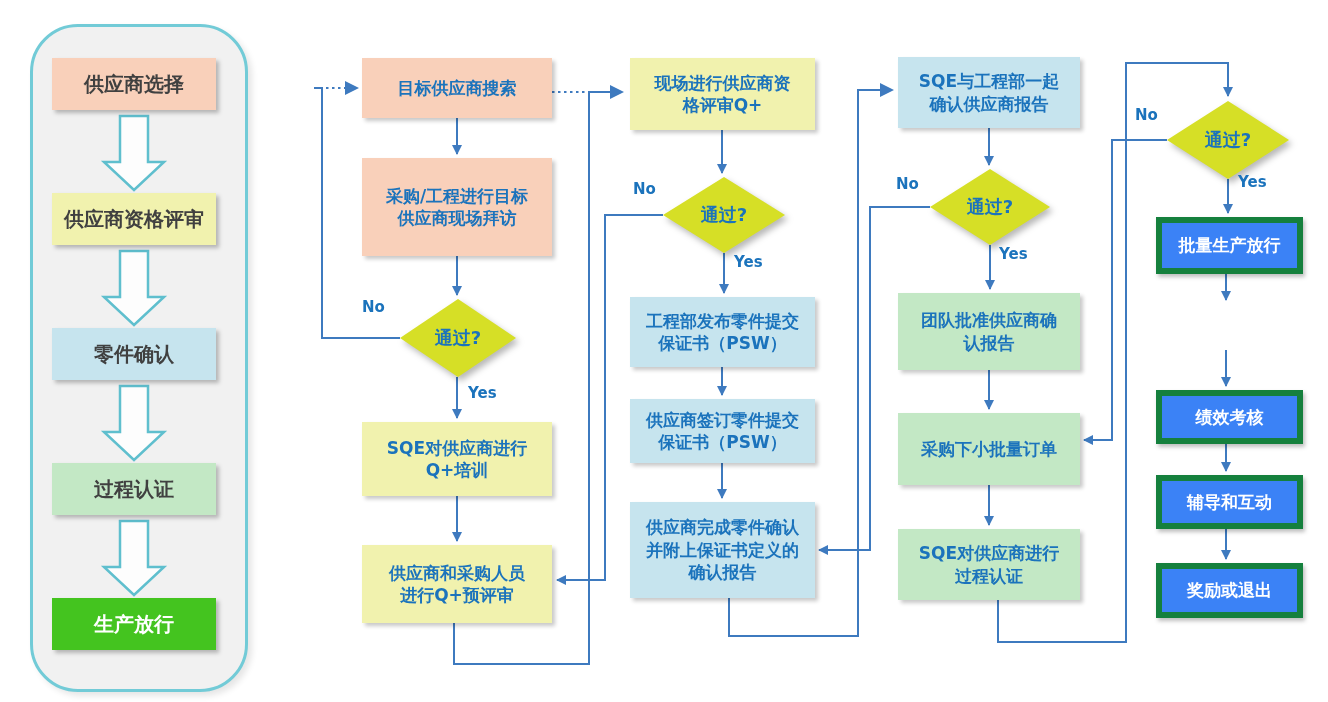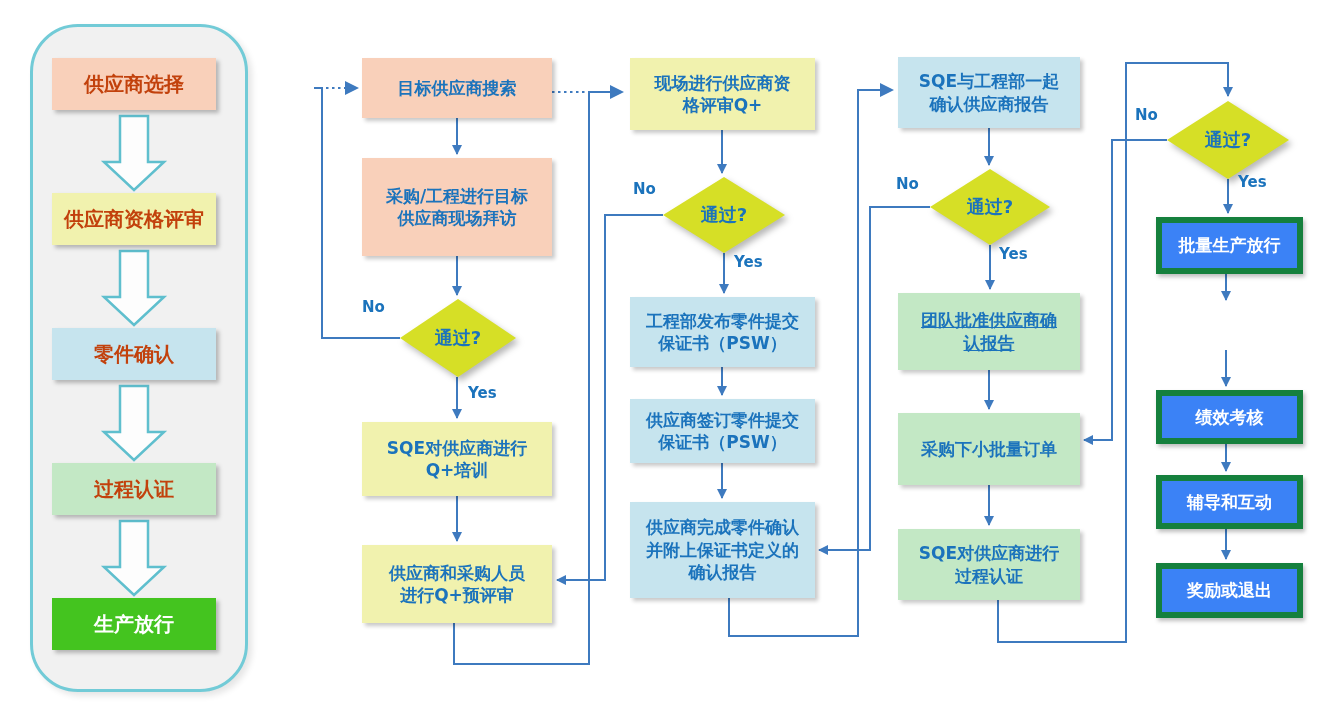--- a/index.html
+++ b/index.html
@@ -9,21 +9,21 @@
   }
   
   .panel{
     position:absolute;left:30px;top:24px;width:212px;height:662px;
     background:#F1F1F1;border:3px solid #72CBD7;border-radius:48px;
     box-shadow:4px 4px 6px rgba(0,0,0,.10);
   }
   .sbox{
     position:absolute;left:52px;width:164px;height:52px;
     display:flex;align-items:center;justify-content:center;
-    font-weight:bold;font-size:20px;color:#c2410c;text-align:center;
+    font-weight:bold;font-size:20px;color:#404040;text-align:center;
     box-shadow:3px 3px 4px rgba(0,0,0,.25);
   }
   
   .box{
     position:absolute;display:flex;align-items:center;justify-content:center;
     text-align:center;font-weight:bold;font-size:17px;line-height:1.32;
     color:#1B73BC;white-space:pre-line;
     box-shadow:3px 3px 4px rgba(0,0,0,.22);
   }
   .pink  {background:#F9D0BA;}
@@ -82,21 +82,21 @@
 保证书（PSW）</div>
   <div class="box lblue z" style="left:630px;top:502px;width:185px;height:96px;">供应商完成零件确认
 并附上保证书定义的
 确认报告</div>
 
   <div class="box lblue z" style="left:898px;top:57px; width:182px;height:71px;">SQE与工程部一起
 确认供应商报告</div>
   <div class="dwrap z" style="left:930px;top:169px;width:120px;height:76px;">
     <div class="diamond">通过?</div>
   </div>
-  <div class="box lgreen z" style="left:898px;top:293px;width:182px;height:77px;text-decoration:underline;">团队批准供应商确
+  <div class="box lgreen z" style="left:898px;top:293px;width:182px;height:77px;">团队批准供应商确
 认报告</div>
   <div class="box lgreen z" style="left:898px;top:413px;width:182px;height:72px;">采购下小批量订单</div>
   <div class="box lgreen z" style="left:898px;top:529px;width:182px;height:71px;">SQE对供应商进行
 过程认证</div>
 
   <div class="dwrap z" style="left:1167px;top:101px;width:122px;height:78px;">
     <div class="diamond">通过?</div>
   </div>
   <div class="box green z" style="left:1156px;top:217px;width:135px;height:45px;">批量生产放行</div>
   <div class="box green z" style="left:1156px;top:390px;width:135px;height:42px;">绩效考核</div>

